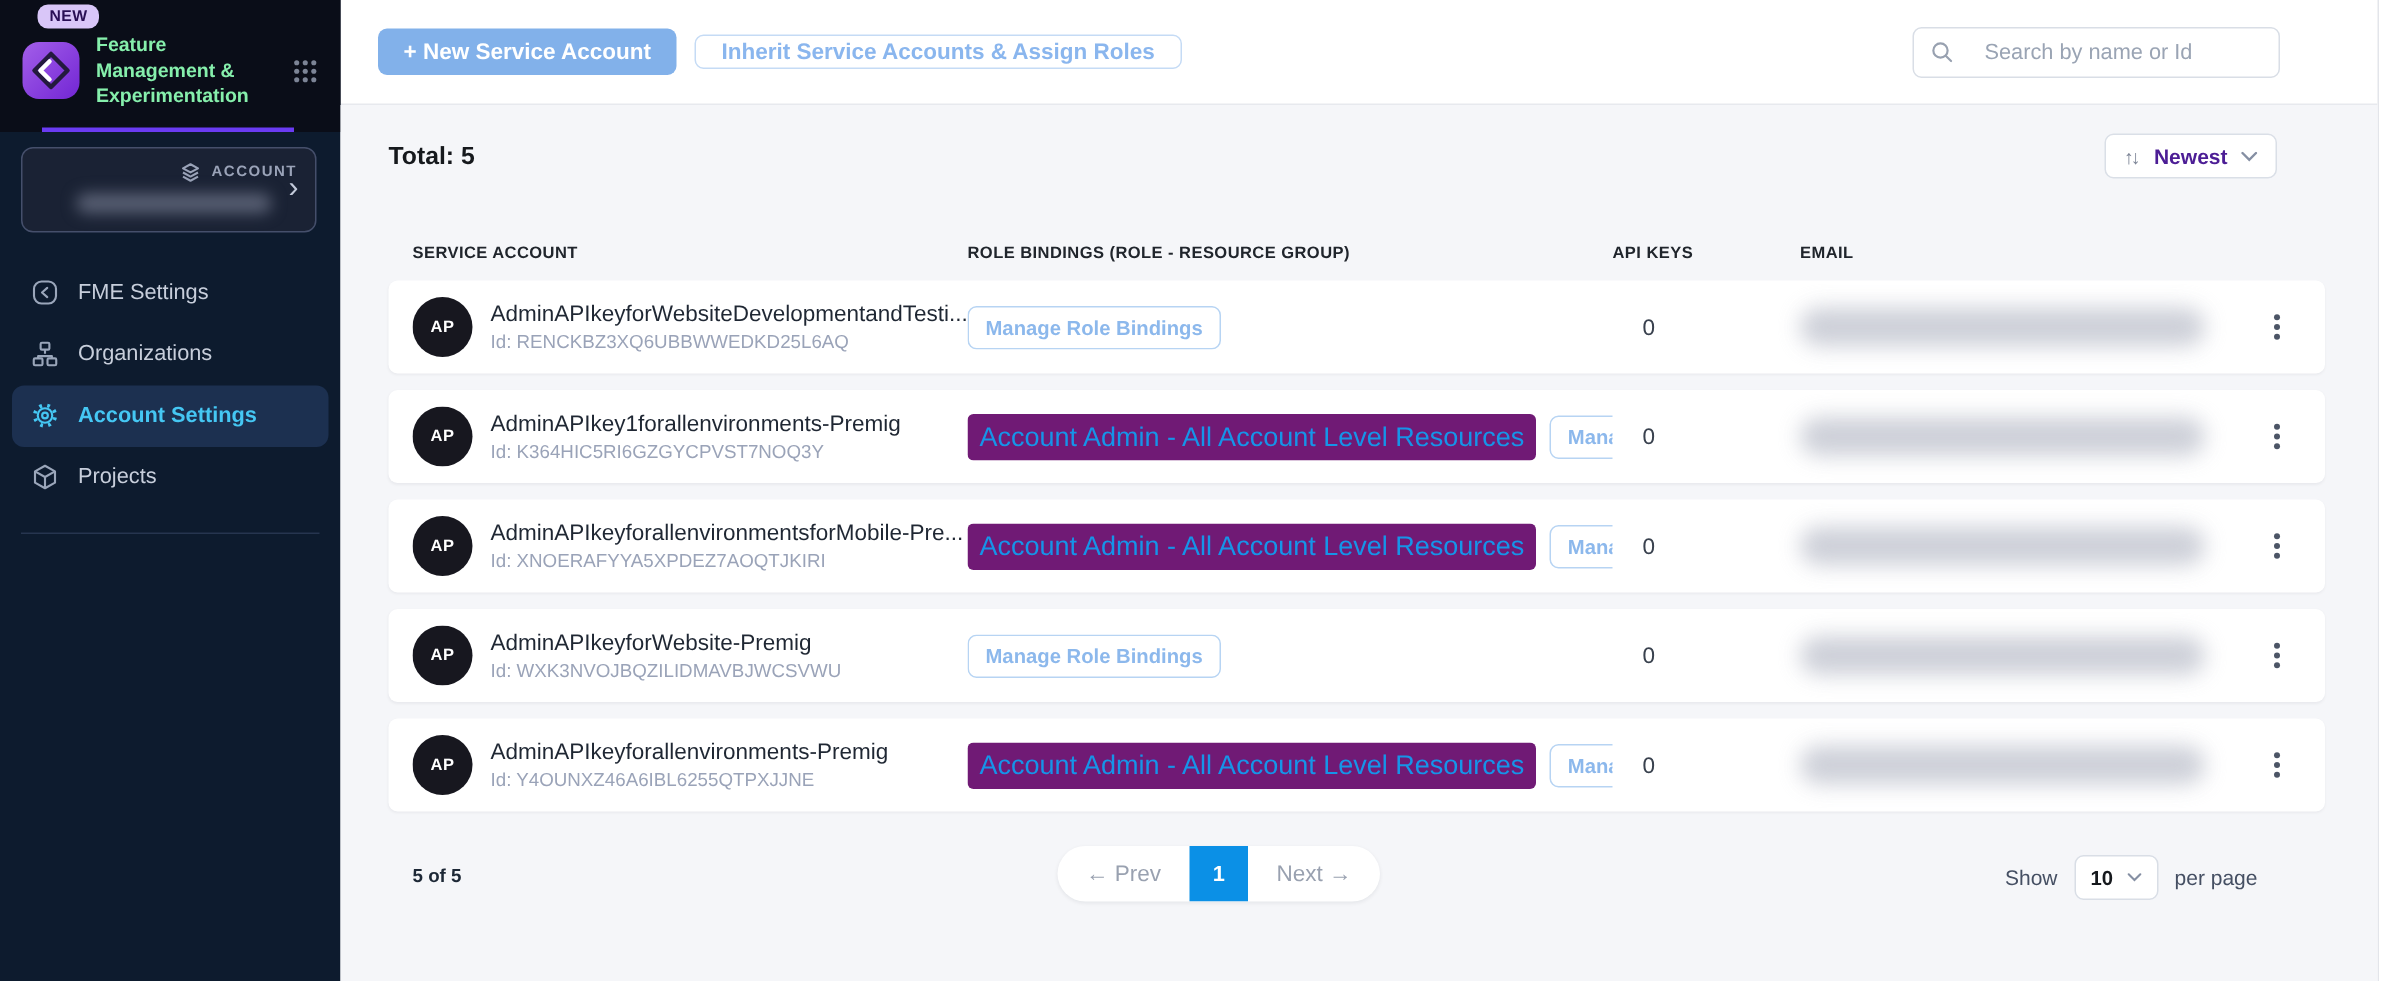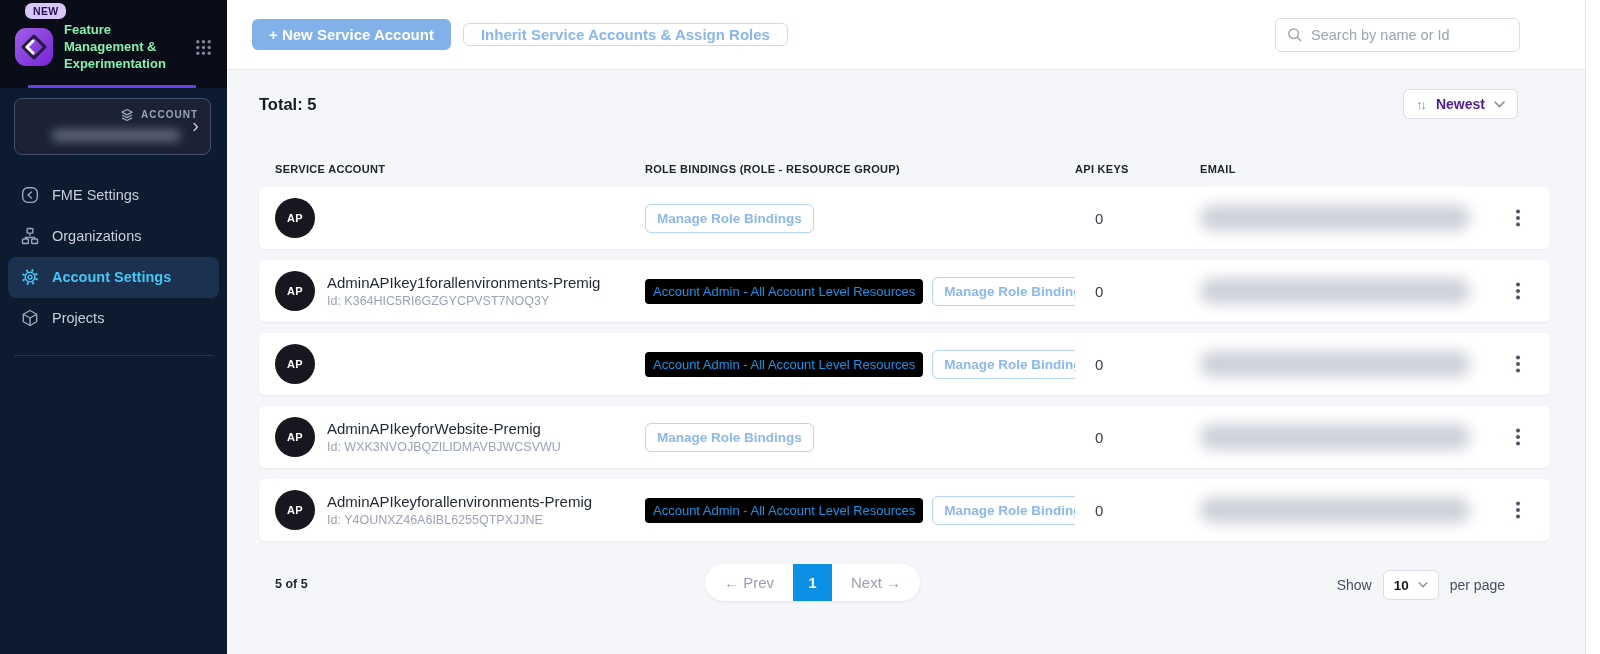--- a/index.html
+++ b/index.html
@@ -41,21 +41,21 @@
   .topbar { height:70px; flex:none; background:#fff; border-bottom:1px solid #e7e9ee;
     display:flex; align-items:center; padding-left:25px; }
   .btn-primary { background:#82b1ea; color:#fff; font-weight:700; font-size:15px;
     padding:7px 17px; border:none; border-radius:6px; cursor:pointer; font-family:inherit; }
   .btn-secondary { margin-left:12px; background:#fff; border:1px solid #c5dbf5; color:#8ab6ee;
     font-weight:700; font-size:15px; padding:2px 17px; border-radius:6px; cursor:pointer; font-family:inherit; }
   .search-box { margin-left:auto; margin-right:65px; width:245px; height:34px;
     border:1px solid #d9dee6; border-radius:6px; display:flex; align-items:center;
     gap:8px; padding:0 10px; background:#fff; }
   .search-box input { border:none; outline:none; width:100%; font-size:14.5px;
-    font-family:inherit; color:#333; background:transparent; }
+    font-family:inherit; color:#333; background:transparent;margin-left:12px; }
   .search-box input::placeholder { color:#9aa4b4; }
 
   .content { flex:1; background:#f5f6f9; position:relative; }
   .content-head { display:flex; justify-content:space-between; align-items:center;
     padding:19px 67px 0 32px; }
   .total { font-size:16.5px; font-weight:700; color:#16191d; }
   .sort-box { display:inline-flex; align-items:center; gap:9px; background:#fff;
     border:1px solid #dadfe7; border-radius:6px; height:30px; padding:0 12px; cursor:pointer; }
   .sort-arrows { font-size:13px; color:#7c8496; letter-spacing:-2px; margin-right:2px; }
   .sort-label { font-size:14px; font-weight:600; color:#4c1d95; }
@@ -66,21 +66,21 @@
   .rows { margin:12px 35px 0 32px; display:flex; flex-direction:column; gap:11px; }
   .row { background:#fff; border-radius:6px; height:62px; padding:0 16px;
     box-shadow:0 1px 2px rgba(16,24,40,.05); }
   .c-sa { display:flex; align-items:center; gap:12px; overflow:hidden; }
   .avatar { width:40px; height:40px; border-radius:50%; background:#17171f; color:#fff;
     display:flex; align-items:center; justify-content:center; font-size:11px; font-weight:700;
     flex:none; letter-spacing:.3px; }
   .sa-name { font-size:15px; color:#1f2733; white-space:nowrap; }
   .sa-id { font-size:12.5px; color:#9aa3b8; margin-top:3px; white-space:nowrap; }
   .c-rb { display:flex; align-items:center; gap:9px; overflow:hidden; }
-  .role-badge { background:#000000; color:#1694e8; font-size:13px; padding:5px 8px;
+  .role-badge { background:#701a75; color:#1694e8; font-size:18px; padding:5px 8px;
     border-radius:4px; white-space:nowrap;text-align:center; }
   .manage-btn { background:#fff; border:1px solid #b7d4f3; color:#8cb8ec; font-size:13.5px;
     font-weight:600; padding:6px 11px; border-radius:6px; white-space:nowrap; cursor:pointer;
     font-family:inherit; }
   .c-keys { padding-left:20px; font-size:15px; color:#39414e; }
   .email-blur { display:block; width:270px; height:26px; border-radius:13px;
     background:#c5c8d2; filter:blur(7px); opacity:.85; }
   .c-menu { display:flex; justify-content:center; }
   .kebab { cursor:pointer; padding:6px; display:flex; }
   .kebab i { display:block; width:4px; height:4px; border-radius:50%; background:#4c5566;
@@ -239,20 +239,22 @@
         <span>EMAIL</span>
         <span></span>
       </div>
 
       <div class="rows">
 
         <article class="row grid-cols">
           <div class="c-sa">
             <span class="avatar">AP</span>
             <div>
+              <div class="sa-name">AdminAPIkeyforWebsiteDevelopmentandTesti...</div>
+              <div class="sa-id">Id: RENCKBZ3XQ6UBBWWEDKD25L6AQ</div>
             </div>
           </div>
           <div class="c-rb">
             <button class="manage-btn">Manage Role Bindings</button>
           </div>
           <div class="c-keys">0</div>
           <div class="c-email">
               <span class="email-blur"></span>
             </div>
           <div class="c-menu">
@@ -281,20 +283,24 @@
           <div class="c-menu">
               <span class="kebab">
                 <i></i>
               </span>
             </div>
         </article>
 
         <article class="row grid-cols">
           <div class="c-sa">
             <span class="avatar">AP</span>
+            <div>
+              <div class="sa-name">AdminAPIkeyforallenvironmentsforMobile-Pre...</div>
+              <div class="sa-id">Id: XNOERAFYYA5XPDEZ7AOQTJKIRI</div>
+            </div>
           </div>
           <div class="c-rb">
             <span class="role-badge">Account Admin - All Account Level Resources</span>
             <button class="manage-btn">Manage Role Bindings</button>
           </div>
           <div class="c-keys">0</div>
           <div class="c-email">
               <span class="email-blur"></span>
             </div>
           <div class="c-menu">

